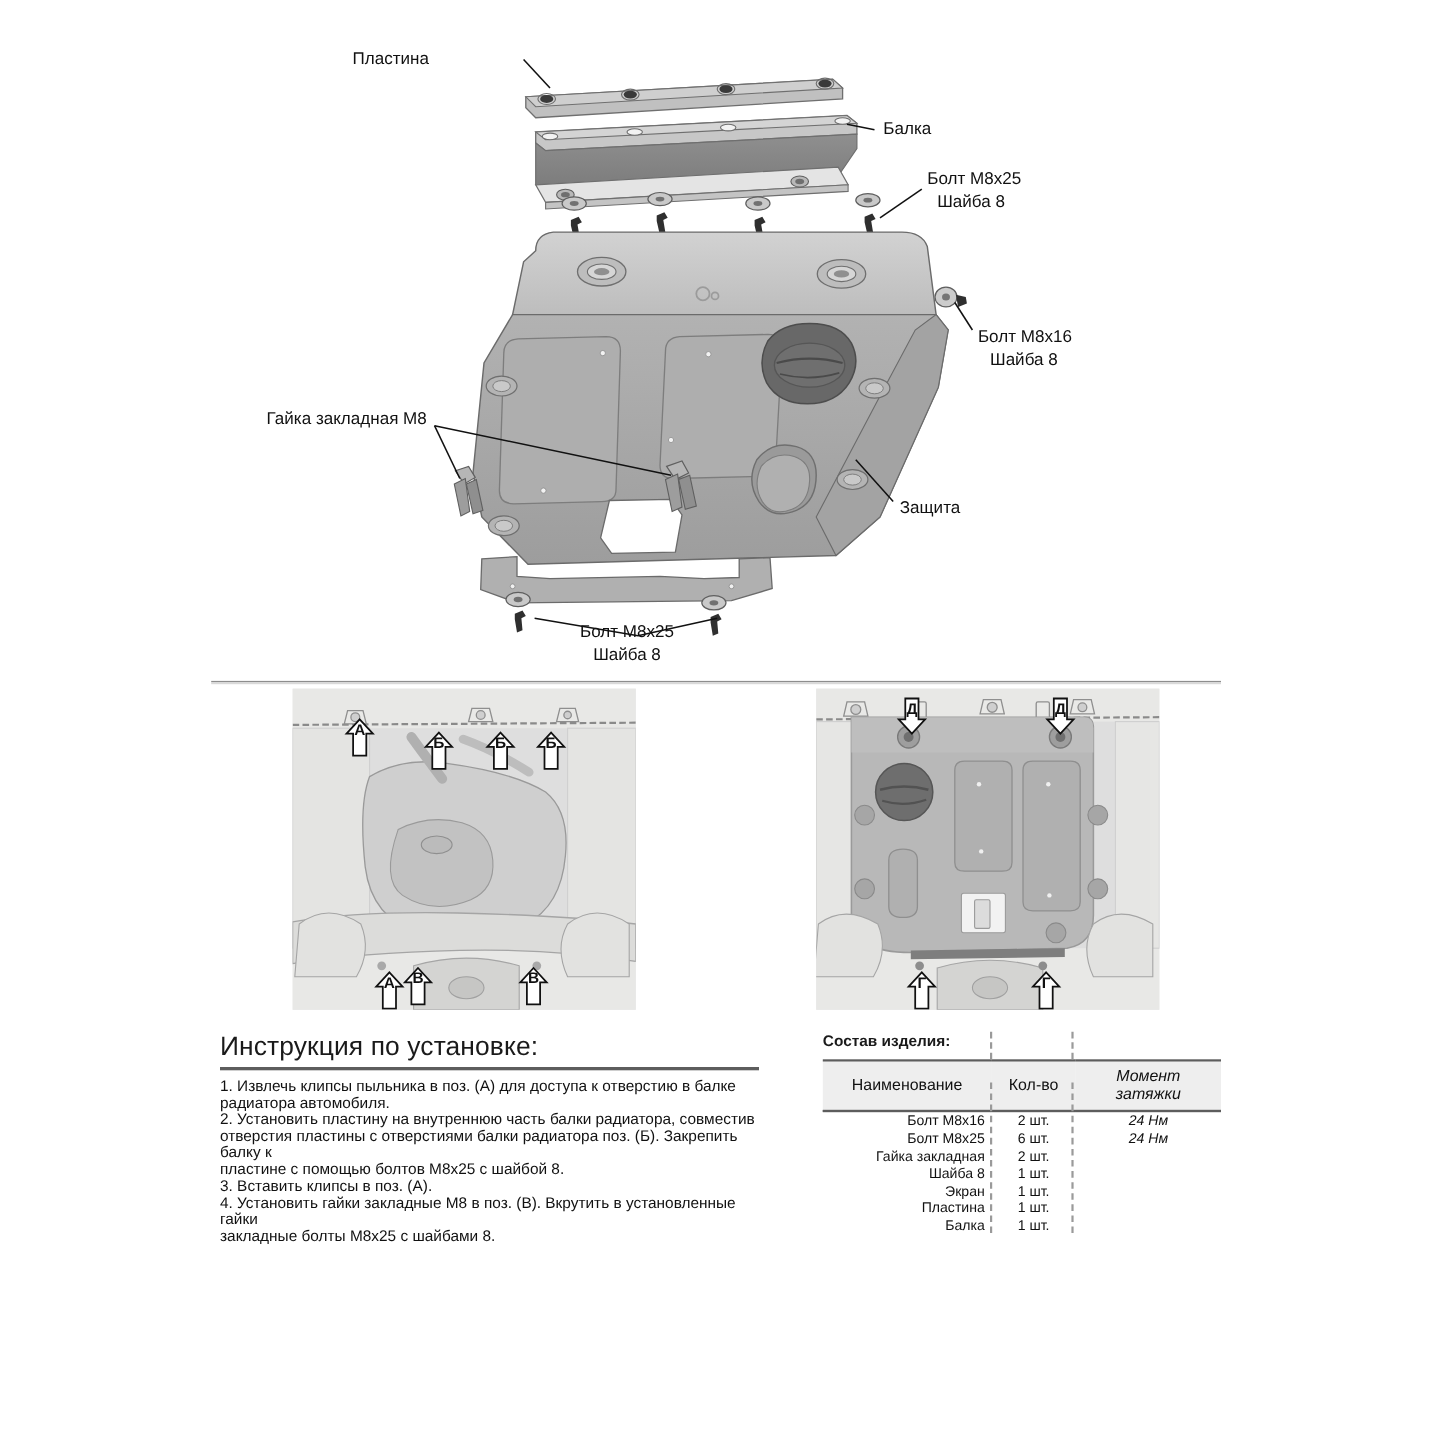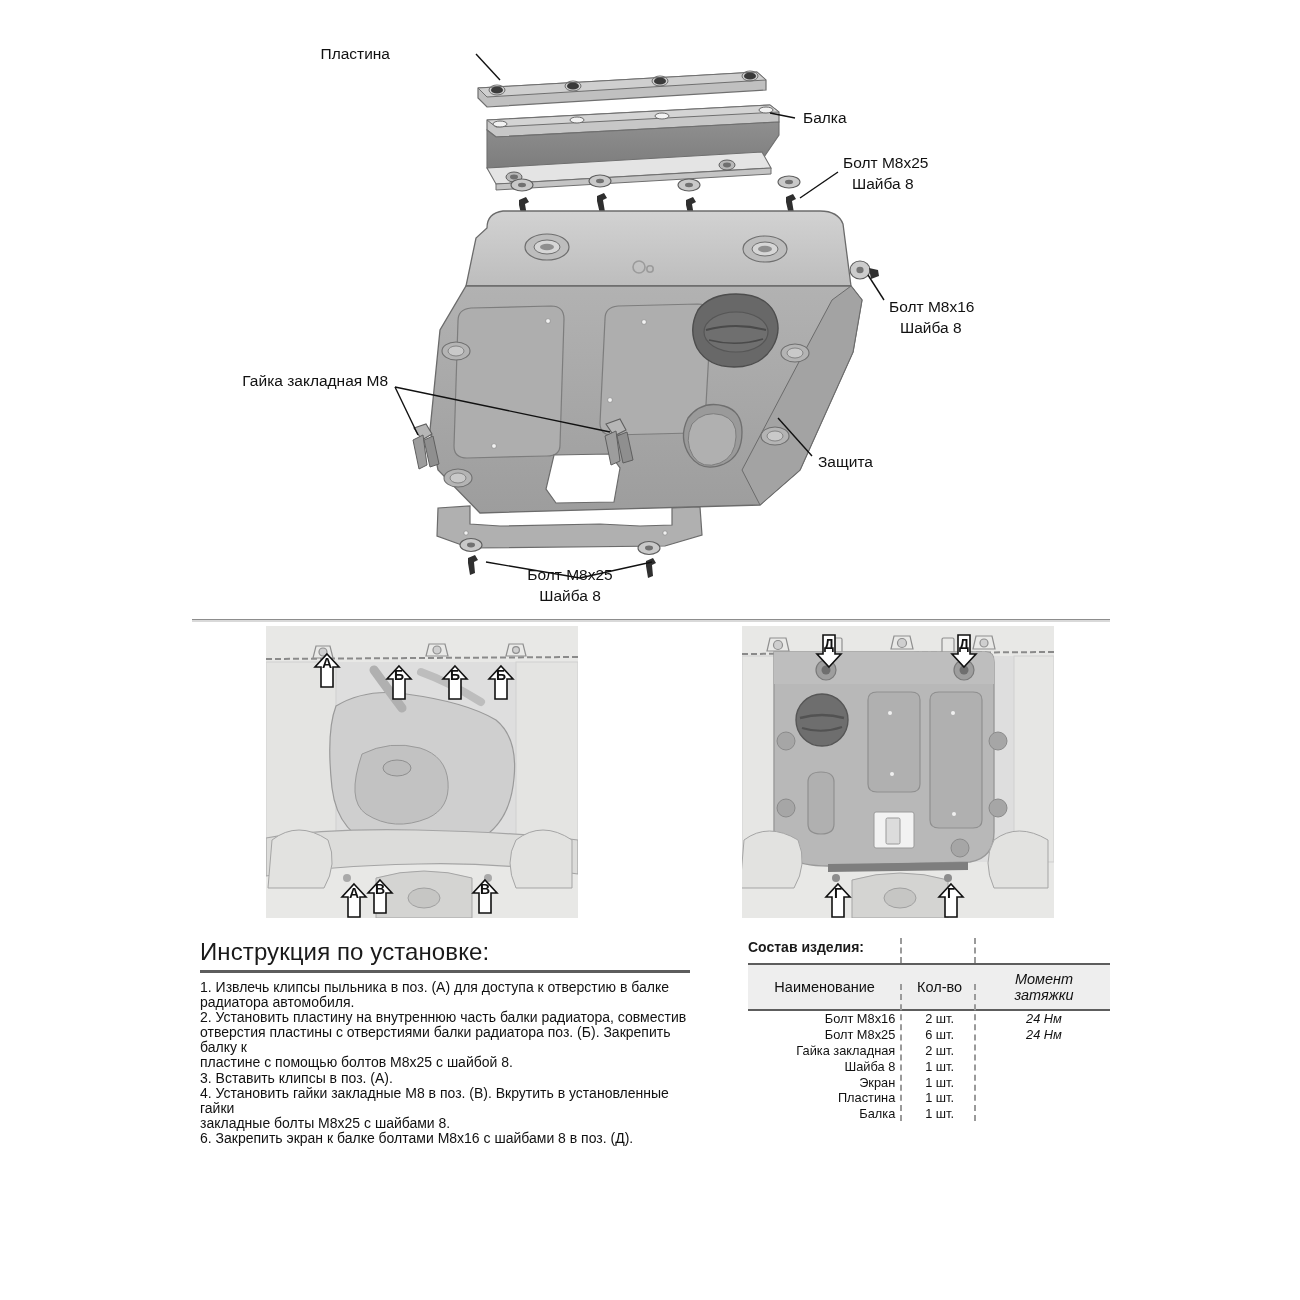--- a/index.html
+++ b/index.html
@@ -443,21 +443,20 @@
     <h2>Инструкция по установке:</h2>
     <div class="rule"></div>
     <p class="step">1. Извлечь клипсы пыльника в поз. (А) для доступа к отверстию в балке
 радиатора автомобиля.</p>
     <p class="step">2. Установить пластину на внутреннюю часть балки радиатора, совместив
 отверстия пластины с отверстиями балки радиатора поз. (Б). Закрепить балку к
 пластине с помощью болтов M8x25 с шайбой 8.</p>
     <p class="step">3. Вставить клипсы в поз. (А).</p>
     <p class="step">4. Установить гайки закладные M8 в поз. (В). Вкрутить в установленные гайки
 закладные болты M8x25 с шайбами 8.</p>
-    <p class="step">6. Закрепить экран к балке болтами M8x16 с шайбами 8 в поз. (Д).</p>
   </div>
 
   <div id="parts">
     <div class="ttlrow">
       <h2>Состав изделия:</h2>
       <div class="vdash" style="left:152px;height:25px;"></div>
       <div class="vdash" style="left:226px;height:25px;"></div>
     </div>
     <table>
       <thead>

